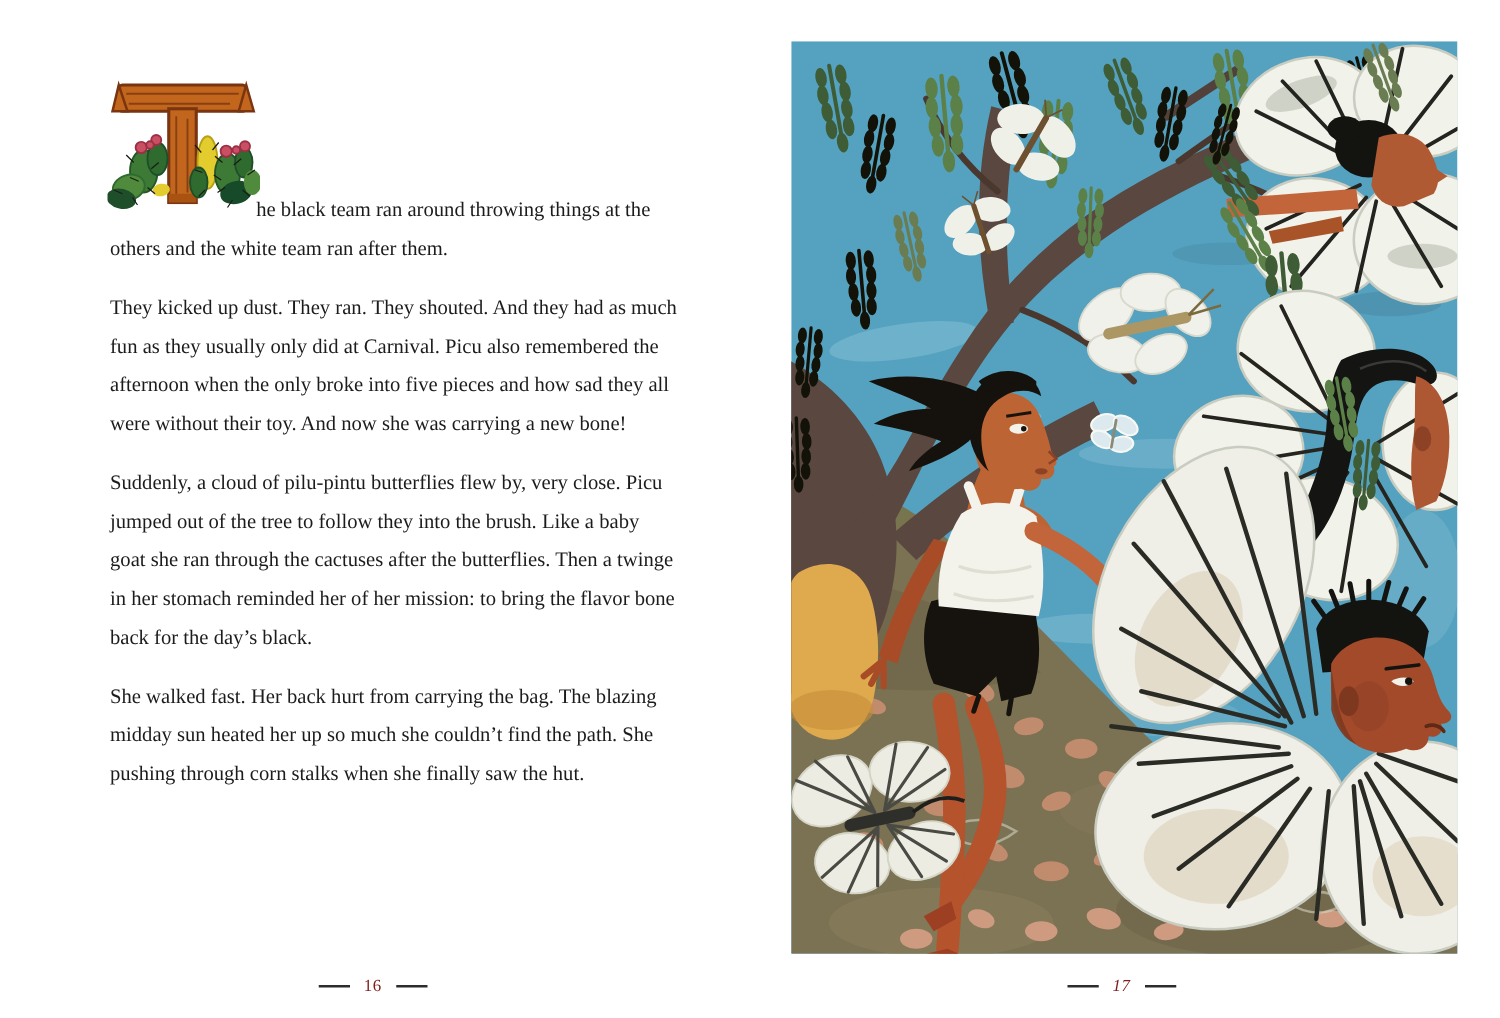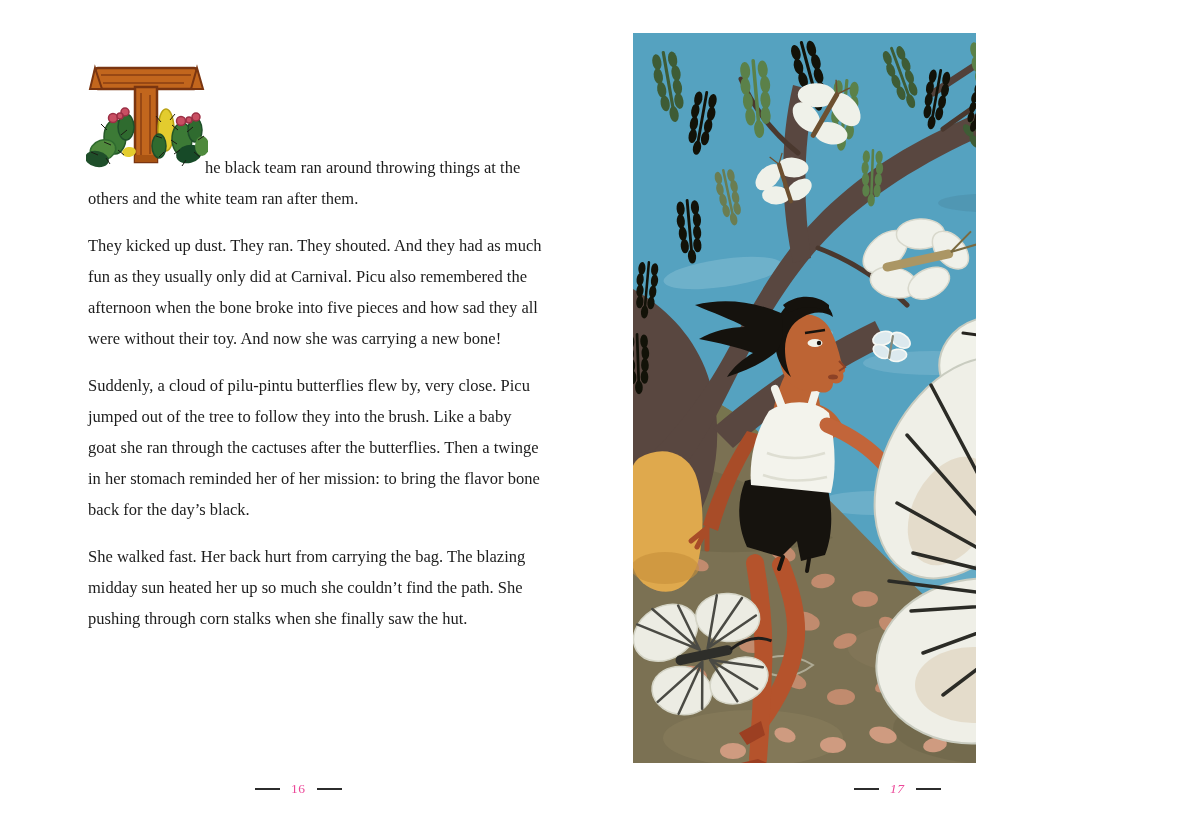--- a/index.html
+++ b/index.html
@@ -1,25 +1,25 @@
 <!DOCTYPE html>
 <html><head>
 <meta charset="utf-8">
 <style>
   html,body{margin:0;padding:0;background:#ffffff;}
-  .spread{position:relative;width:976px;height:814px;background:#ffffff;overflow:hidden;
+  .spread{position:relative;width:1200px;height:814px;background:#ffffff;overflow:hidden;
           font-family:"Liberation Serif", serif;color:#1c1c1c;}
   .dropcap{position:absolute;left:86px;top:60px;width:122px;height:110px;}
   .textblock{position:absolute;left:88px;top:152px;width:430px;font-size:16.5px;line-height:31px;}
   .para+.para{margin-top:16px;}
   .line{white-space:nowrap;height:31px;}
   .line.indent{padding-left:117px;}
   .illustration{position:absolute;left:633px;top:33px;width:533px;height:730px;display:block;}
   .folio{position:absolute;top:781px;display:flex;align-items:center;gap:11px;
-         font-size:13.5px;letter-spacing:.5px;color:#ec4899;}
+         font-size:13.5px;letter-spacing:.5px;color:#7f1d1d;}
   .folio.left{left:255px;}
   .folio.right{left:854px;font-style:italic;}
   .folio .rule{width:25px;height:1.5px;background:#2c2c2c;}
 </style>
 </head>
 <body>
 
 <div class="spread">
 
   <div>
@@ -65,21 +65,21 @@
     </svg>
 
     <div class="textblock">
         <div class="para">
           <div class="line indent">he black team ran around throwing things at the</div>
           <div class="line">others and the white team ran after them.</div>
         </div>
         <div class="para">
           <div class="line">They kicked up dust. They ran. They shouted. And they had as much</div>
           <div class="line">fun as they usually only did at Carnival. Picu also remembered the</div>
-          <div class="line">afternoon when the bone broke into five pieces and how sad they all</div>
+          <div class="line">afternoon when the only broke into five pieces and how sad they all</div>
           <div class="line">were without their toy. And now she was carrying a new bone!</div>
         </div>
         <div class="para">
           <div class="line">Suddenly, a cloud of pilu-pintu butterflies flew by, very close. Picu</div>
           <div class="line">jumped out of the tree to follow they into the brush. Like a baby</div>
           <div class="line">goat she ran through the cactuses after the butterflies. Then a twinge</div>
           <div class="line">in her stomach reminded her of her mission: to bring the flavor bone</div>
           <div class="line">back for the day’s black.</div>
         </div>
         <div class="para">

